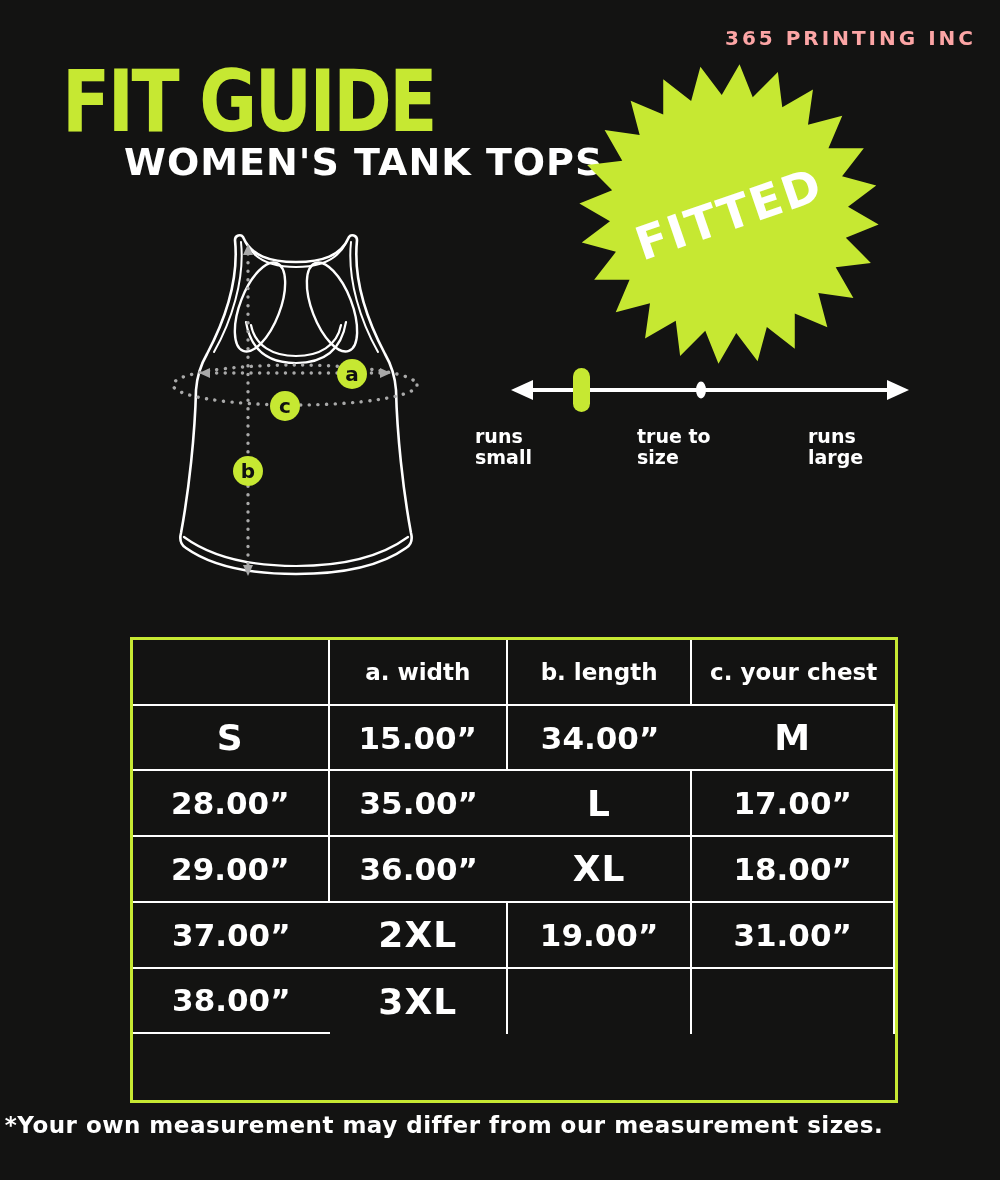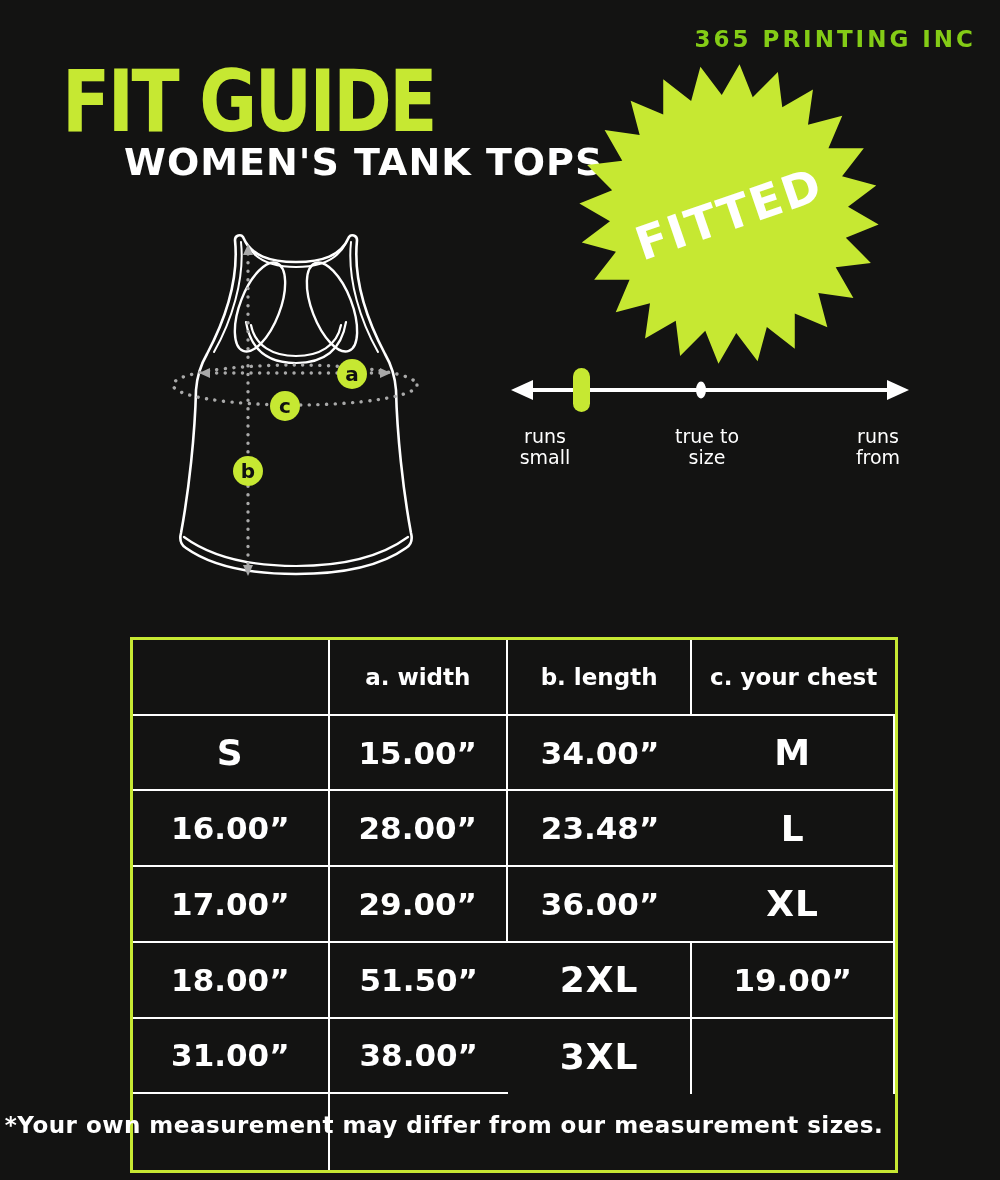--- a/index.html
+++ b/index.html
@@ -9,22 +9,22 @@
     background: #131312;
     font-family: "DejaVu Sans", "Liberation Sans", sans-serif;
     color: #ffffff;
     overflow: hidden;
   }
   .abs { position: absolute; }
 
   
   #brand {
     top: 26px; right: 24px;
-    font-size: 23px; font-weight: bold; letter-spacing: 3px;
-    color: #84cc16; white-space: nowrap;
+    font-size: 20px; font-weight: bold; letter-spacing: 3px;
+    color: #fca5a5; white-space: nowrap;
   }
   #title {
     top: 58px; left: 62px;
     font-size: 86px; font-weight: bold; letter-spacing: -3px;
     color: #c6e832; white-space: nowrap; line-height: 1;
     transform: scaleX(0.82); transform-origin: left top;
   }
   #subtitle {
     top: 140px; left: 124px;
     font-size: 38px; font-weight: bold; letter-spacing: 1px;
@@ -38,37 +38,37 @@
     position: absolute; top: 0; left: 0; width: 308px; height: 308px;
     display: flex; align-items: center; justify-content: center;
     transform: rotate(-19deg);
     font-size: 46px; font-weight: bold; letter-spacing: 2px; color: #ffffff;
   }
 
   
   #fit-scale { top: 360px; left: 505px; width: 410px; height: 125px; }
   .scale-label {
     position: absolute; top: 66px; width: 140px;
-    text-align: center; font-size: 19px; font-weight: normal;
+    text-align: left; font-size: 19px; font-weight: bold;
     line-height: 1.1; color: #ffffff;
   }
   #scale-label-0 { left: -30px; }
   #scale-label-1 { left: 132px; }
   #scale-label-2 { left: 303px; }
 
   
   #diagram { top: 228px; left: 150px; width: 320px; height: 364px; }
   #diagram text {
     font-family: "DejaVu Sans", "Liberation Sans", sans-serif;
     font-weight: bold; font-size: 20px; fill: #101010;
   }
 
   
   #size-table {
-    top: 637px; left: 130px; width: 768px; height: 536px;
+    top: 637px; left: 130px; width: 768px; height: 466px;
     border: 3px solid #c6e832;
     display: grid;
     grid-template-columns: 25.8% 23.4% 24.2% 26.6%;
     grid-template-rows: repeat(7, 1fr);
   }
   .cell {
     display: flex; align-items: center; justify-content: center;
     border-right: 2px solid #ffffff;
     border-bottom: 2px solid #ffffff;
     font-weight: bold; color: #ffffff;
@@ -112,21 +112,21 @@
   <div class="scale-label" id="scale-label-0">
     <div>runs</div>
     <div>small</div>
   </div>
   <div class="scale-label" id="scale-label-1">
     <div>true to</div>
     <div>size</div>
   </div>
   <div class="scale-label" id="scale-label-2">
     <div>runs</div>
-    <div>from</div>
+    <div>large</div>
   </div>
 </div>
 
 <div class="abs" id="diagram">
   <svg width="320" height="364" viewBox="0 0 320 364">
     <g fill="none" stroke="#ffffff" stroke-width="2.6" stroke-linecap="round" stroke-linejoin="round">
 
       <path d="M 85,12
                C 89,52 74,94 57,126
                C 50,138 47,149 46,162
@@ -185,32 +185,31 @@
   <div class="cell head"></div>
   <div class="cell head">a. width</div>
   <div class="cell head">b. length</div>
   <div class="cell head last-col">c. your chest</div>
 
   <div class="cell size">S</div>
   <div class="cell val">15.00”</div>
   <div class="cell val last-col">34.00”</div>
 
   <div class="cell size">M</div>
-  <div class="cell val">16.00”</div>
   <div class="cell val">28.00”</div>
-  <div class="cell val last-col">23.48”</div>
+  <div class="cell val last-col">35.00”</div>
 
   <div class="cell size">L</div>
   <div class="cell val">17.00”</div>
   <div class="cell val">29.00”</div>
   <div class="cell val last-col">36.00”</div>
 
   <div class="cell size">XL</div>
   <div class="cell val">18.00”</div>
-  <div class="cell val last-col">51.50”</div>
+  <div class="cell val last-col">37.00”</div>
 
   <div class="cell size">2XL</div>
   <div class="cell val">19.00”</div>
   <div class="cell val">31.00”</div>
   <div class="cell val last-col">38.00”</div>
 
   <div class="cell size last-row">3XL</div>
   <div class="cell val last-row"></div>
   <div class="cell val last-row"></div>
   <div class="cell val last-row last-col"></div>

